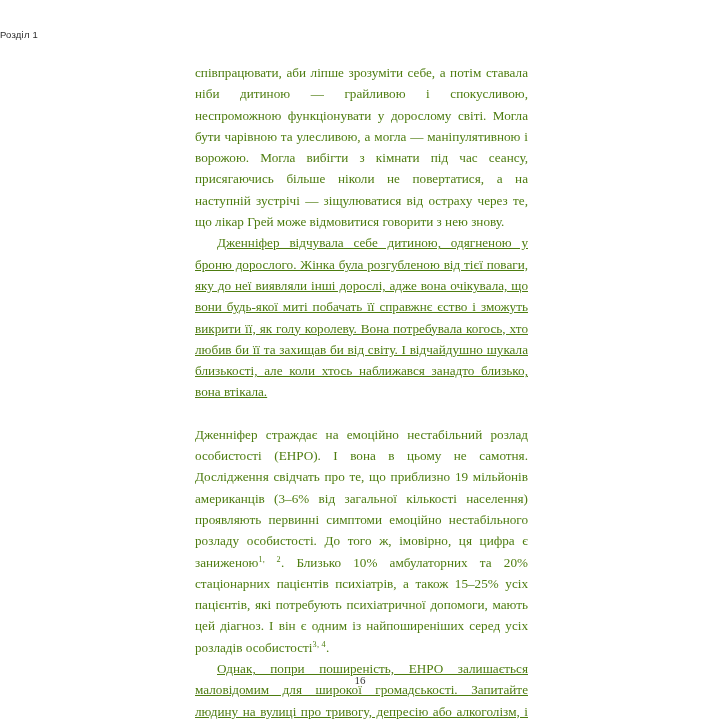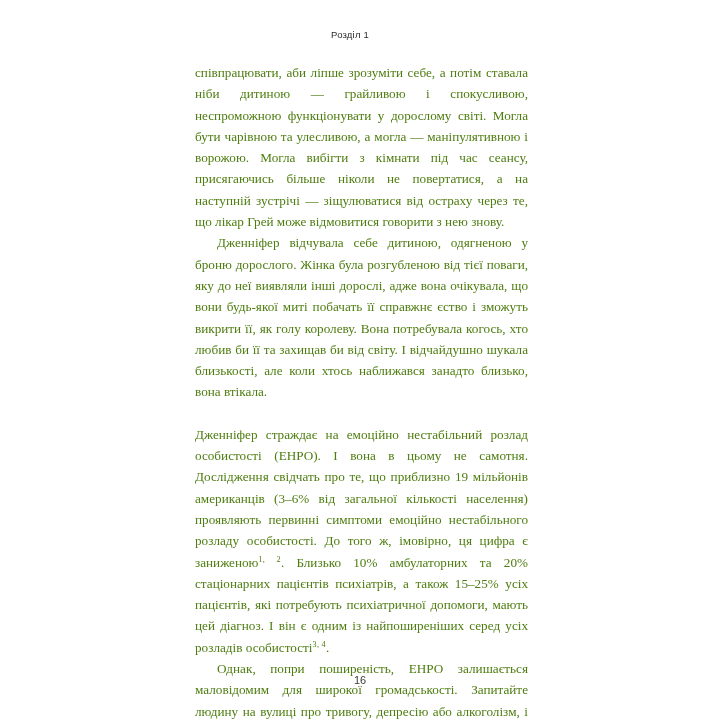--- a/index.html
+++ b/index.html
@@ -22,21 +22,20 @@
     background: #ffffff;
     box-sizing: border-box;
   }
 
   
   .running-header {
     position: absolute;
     top: 30px;
     left: 0;
     width: 700px;
-    text-align: center;
     font-family: "Liberation Sans", "DejaVu Sans", sans-serif;
     font-size: 9.5px;
     letter-spacing: 0.2px;
     color: #2b2b2b;
     line-height: 1;
   }
 
   
   .text-block {
     position: absolute;
@@ -51,20 +50,21 @@
     text-justify: inter-word;
     font-size: 13.2px;
     line-height: 21.3px;
     color: #4d7c0f;
     hyphens: manual;
     -webkit-hyphens: manual;
   }
 
   p.indent {
     text-indent: 22px;
+    text-decoration: underline;
   }
 
   p.no-indent {
     text-indent: 0;
   }
 
   p.space-before {
     margin-top: 21px;
   }
 
@@ -78,21 +78,21 @@
     letter-spacing: 0.3px;
   }
 
   
   .folio {
     position: absolute;
     bottom: 34px;
     left: 0;
     width: 720px;
     text-align: center;
-    font-family: Liberation Sans, sans-serif;
+    font-family: Liberation Serif, serif;
     font-size: 11px;
     color: #3a3a3a;
     line-height: 1;
   }
 </style>
 </head>
 <body>
 
 <div class="page">
 

